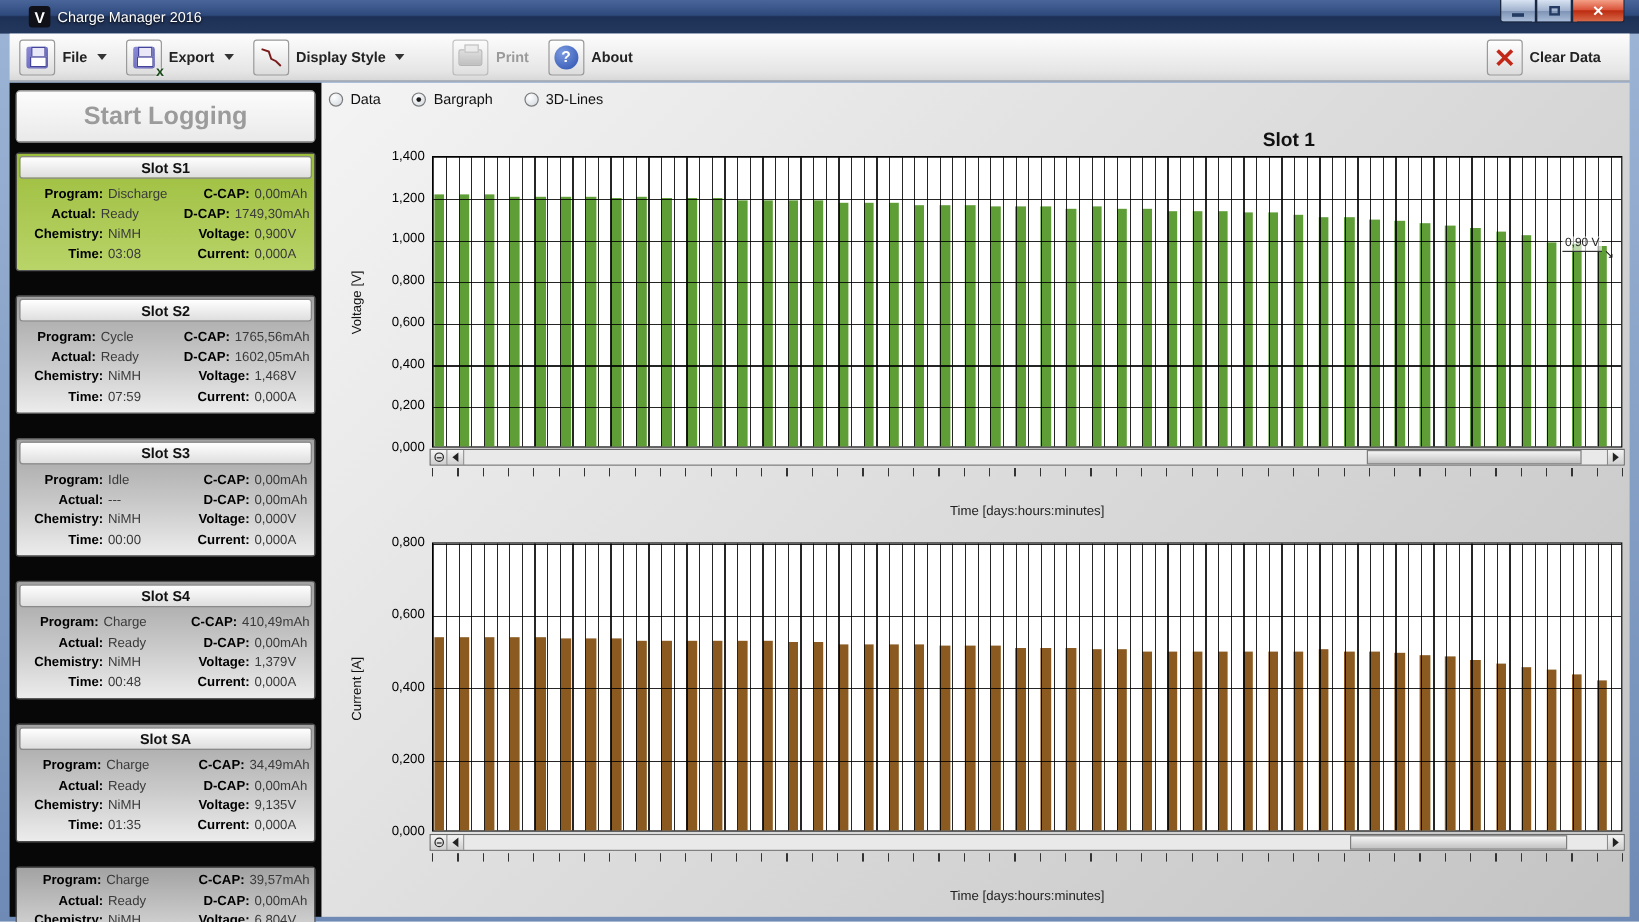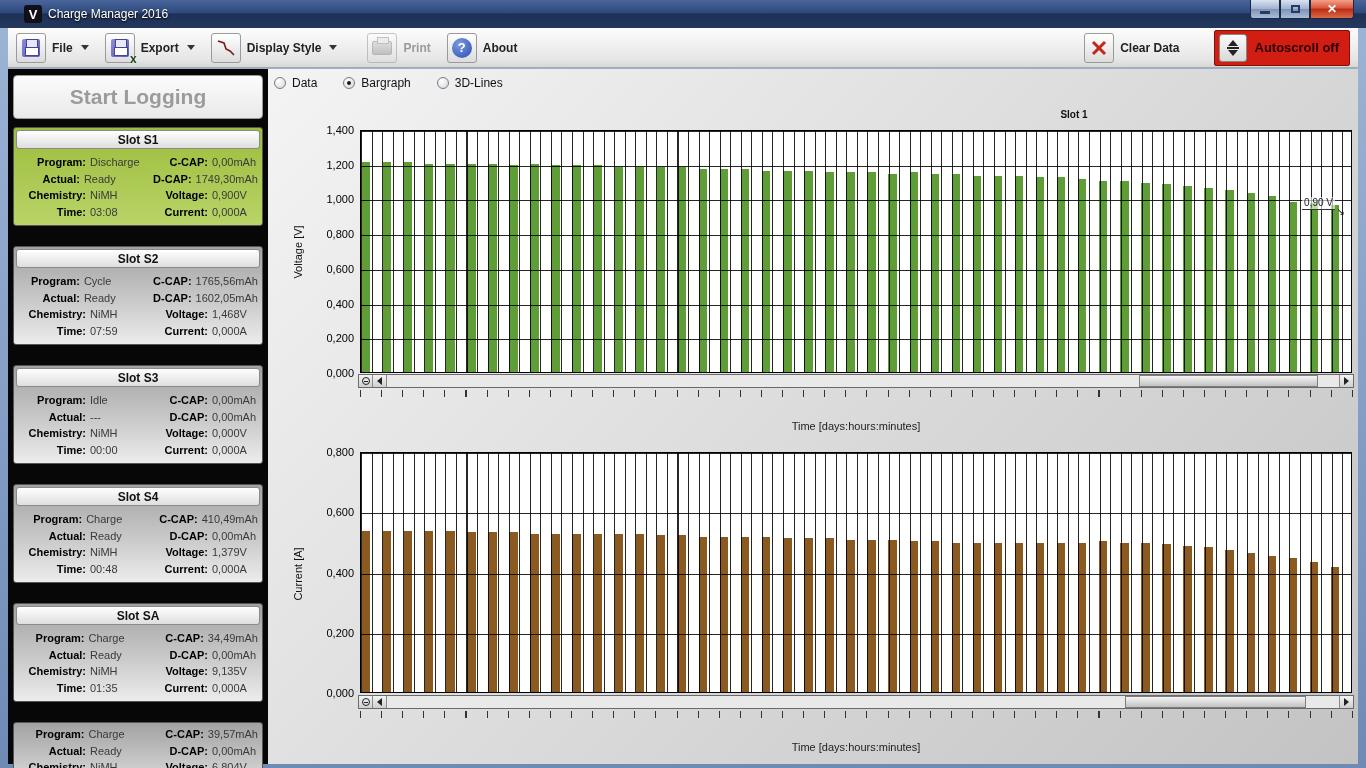--- a/index.html
+++ b/index.html
@@ -69,21 +69,21 @@
   .srow .r-val { padding-left:4px; color:#3a3a3a; }
 
   
   .main { position:absolute; left:268px; top:69px; width:1090px; height:695px;
     background:linear-gradient(135deg,#f4f4f4 0%, #d9d9d9 55%, #c3c3c3 100%); }
   .radios { position:absolute; left:6px; top:7px; display:flex; gap:26px; align-items:center; }
   .radio { display:flex; align-items:center; gap:6px; font-size:12px; color:#111; }
   .rb { width:12px; height:12px; border-radius:50%; border:1px solid #7b7b7b; background:radial-gradient(circle at 35% 30%,#ffffff,#cfd6dd); position:relative; }
   .rb.sel:after { content:""; position:absolute; left:3px; top:3px; width:4px; height:4px; border-radius:50%; background:#1a1a1a; }
 
-  .chart-title { position:absolute; font-size:10px; font-weight:bold; color:#111; text-align:center; width:200px; }
+  .chart-title { position:absolute; font-size:16px; font-weight:bold; color:#111; text-align:center; width:200px; }
   .plot { position:absolute; background:#ffffff; border:1px solid #000; }
   .grid-v, .grid-h, .bars { position:absolute; inset:0; }
   .bars div { position:absolute; bottom:0; }
   .grid-v { background:repeating-linear-gradient(to right, rgba(0,0,0,0.85) 0 1px, transparent 1px 10.55px); }
   .grid-h { }
   .ylab { position:absolute; font-size:11px; color:#000; width:44px; text-align:right; }
   .axis-name-y { position:absolute; font-size:11px; color:#111; transform:rotate(-90deg); transform-origin:center; width:110px; text-align:center; }
   .axis-name-x { position:absolute; font-size:11px; color:#222; width:300px; text-align:center; }
   .anno { position:absolute; font-size:10px; color:#222; border-bottom:1px solid #333; padding:0 2px 1px 2px; background:rgba(255,255,255,0.6); }
   .anno .arr { position:absolute; right:-10px; top:9px; font-size:10px; color:#111; }
@@ -138,21 +138,21 @@
   </div>
   <div class="tbtn">
     <span class="iconbox">
       <svg width="20" height="20">
           <polyline points="2,3 8,5 10,11 14,13 18,17" fill="none" stroke="#7a1a1a" stroke-width="1.6"></polyline>
         </svg>
     </span>
     <span class="lbl">Display Style</span>
       <span class="caret"></span>
   </div>
-  <div class="tbtn disabled" style="margin-left:14px;">
+  <div class="tbtn disabled" style="margin-left:24px;">
     <span class="iconbox" style="opacity:.55;">
         <span class="printer"></span>
       </span>
     <span class="lbl">Print</span>
   </div>
   <div class="tbtn">
     <span class="iconbox">
         <span class="about-circ">?</span>
       </span>
     <span class="lbl">About</span>
@@ -160,28 +160,20 @@
 
   <div class="tb-right">
     <div class="tbtn" style="margin-right:16px;">
       <span class="iconbox">
         <svg width="18" height="18">
             <line x1="3" y1="3" x2="15" y2="15" stroke="#c22717" stroke-width="3"></line>
             <line x1="15" y1="3" x2="3" y2="15" stroke="#c22717" stroke-width="3"></line>
           </svg>
       </span>
       <span class="lbl">Clear Data</span>
-    </div>
-    <div class="autoscroll">
-      <span class="iconbox">
-        <span class="tri-up"></span>
-          <span class="midbar"></span>
-          <span class="tri-dn"></span>
-      </span>
-      <span class="lbl">Autoscroll off</span>
     </div>
   </div>
 </div>
 
 <div class="sidebar">
   <div class="startlog">Start Logging</div>
   <div id="slots">
       <div class="slot" style="background: linear-gradient(rgb(156, 189, 60), rgb(185, 212, 104));">
         <div class="slot-hdr">Slot S1</div>
         <div class="slot-body">

